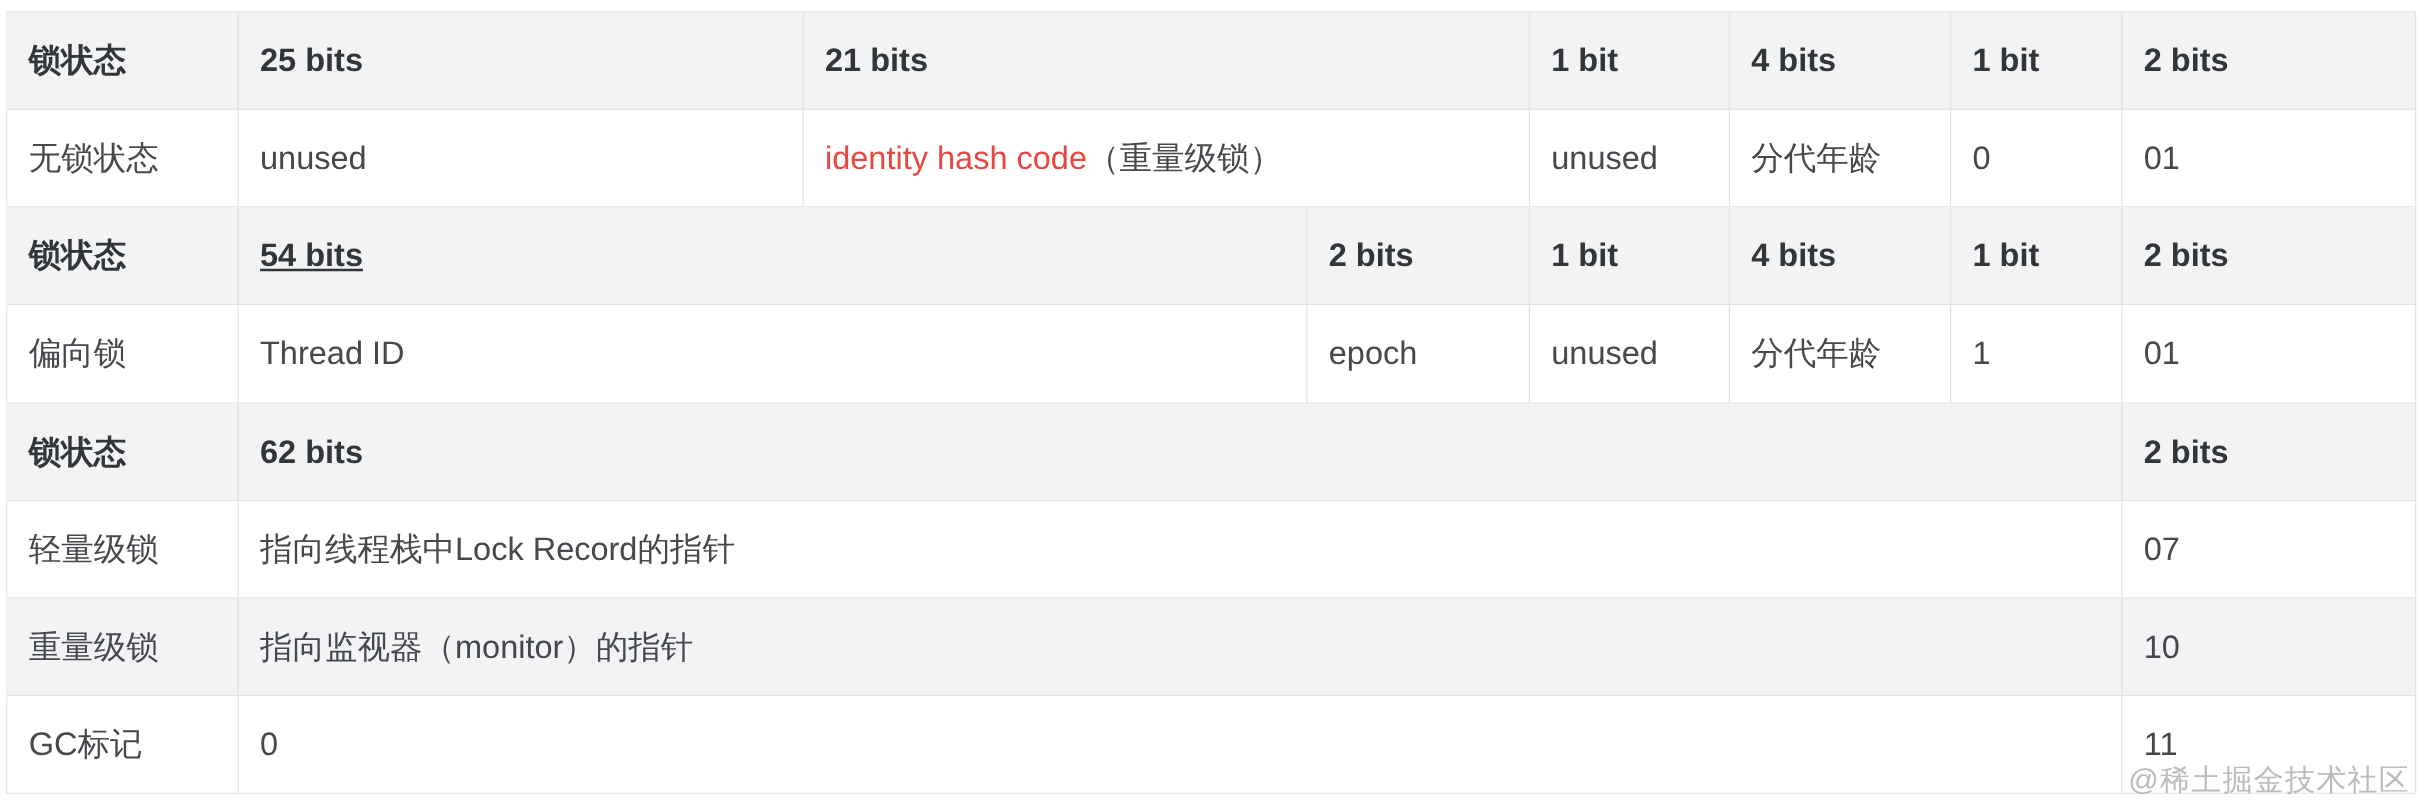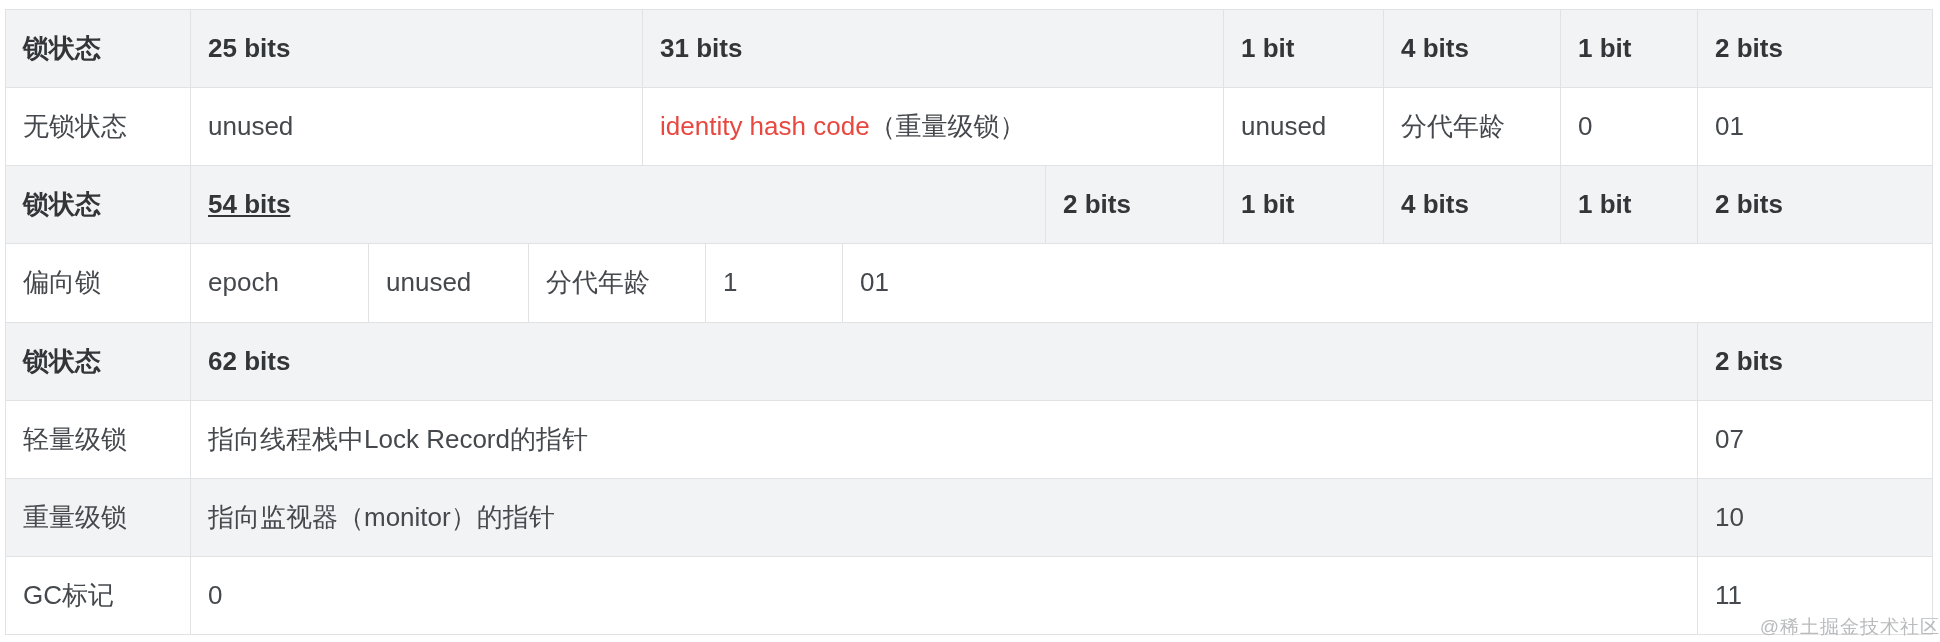--- a/index.html
+++ b/index.html
@@ -25,33 +25,33 @@
   .cell {
     display: flex; align-items: center;
     padding-left: 17px; padding-right: 8px;
     font-size: 26px; color: var(--body-text);
     border-right: 1px solid var(--border);
     overflow: hidden; white-space: nowrap;
   }
   .cell:last-child { border-right: none; }
   .row.hdr .cell { font-weight: bold; color: var(--head-text); }
   .watermark {
-    position: absolute; right: 0; bottom: 2px;
-    font-size: 19px; color: var(--wm); letter-spacing: 1px;
+    position: absolute; right: 12px; bottom: 2px;
+    font-size: 24px; color: var(--wm); letter-spacing: 1px;
   }
 </style>
 </head>
 <body>
 
 <div class="stage" style="--border: #e0e2e4; --shade: #f2f3f5; --head-text: #333639; --body-text: #45484c; --wm: #b9bbbd;">
   <div class="tbl">
       <div class="row shaded hdr">
         <div class="cell" style="width: 185px;">锁状态</div>
         <div class="cell" style="width: 452px;">25 bits</div>
-        <div class="cell" style="width: 581px;">31 bits</div>
+        <div class="cell" style="width: 581px;">21 bits</div>
         <div class="cell" style="width: 160px;">1 bit</div>
         <div class="cell" style="width: 177px;">4 bits</div>
         <div class="cell" style="width: 137px;">1 bit</div>
         <div class="cell" style="flex: 1 1 0%;">2 bits</div>
       </div>
       <div class="row">
         <div class="cell" style="width: 185px; text-align: right;">无锁状态</div>
         <div class="cell" style="width: 452px;">unused</div>
         <div class="cell" style="width: 581px;">
           <span style="color: rgb(231, 72, 64);">identity hash code</span>
@@ -66,20 +66,21 @@
         <div class="cell" style="width: 185px;">锁状态</div>
         <div class="cell" style="width: 855px; text-decoration: underline;">54 bits</div>
         <div class="cell" style="width: 178px;">2 bits</div>
         <div class="cell" style="width: 160px;">1 bit</div>
         <div class="cell" style="width: 177px;">4 bits</div>
         <div class="cell" style="width: 137px;">1 bit</div>
         <div class="cell" style="flex: 1 1 0%;">2 bits</div>
       </div>
       <div class="row">
         <div class="cell" style="width: 185px;">偏向锁</div>
+        <div class="cell" style="width: 855px;">Thread ID</div>
         <div class="cell" style="width: 178px;">epoch</div>
         <div class="cell" style="width: 160px;">unused</div>
         <div class="cell" style="width: 177px;">分代年龄</div>
         <div class="cell" style="width: 137px;">1</div>
         <div class="cell" style="flex: 1 1 0%;">01</div>
       </div>
       <div class="row shaded hdr">
         <div class="cell" style="width: 185px;">锁状态</div>
         <div class="cell" style="width: 1507px;">62 bits</div>
         <div class="cell" style="flex: 1 1 0%;">2 bits</div>

